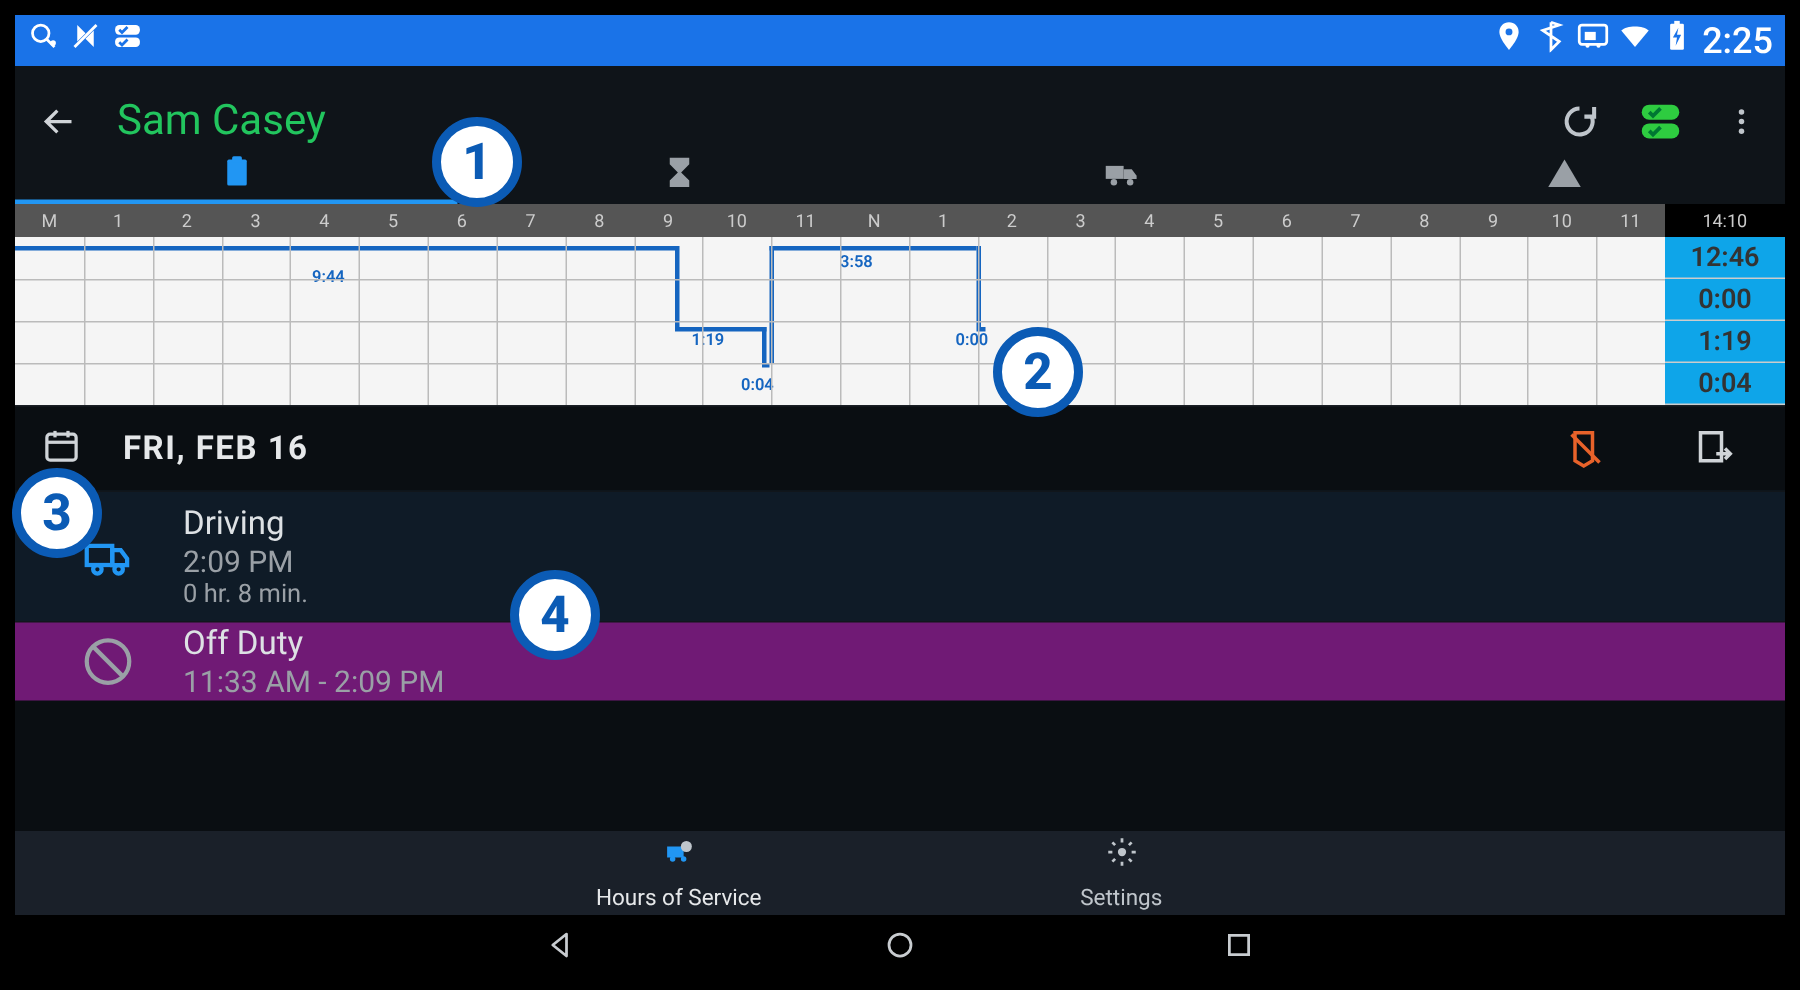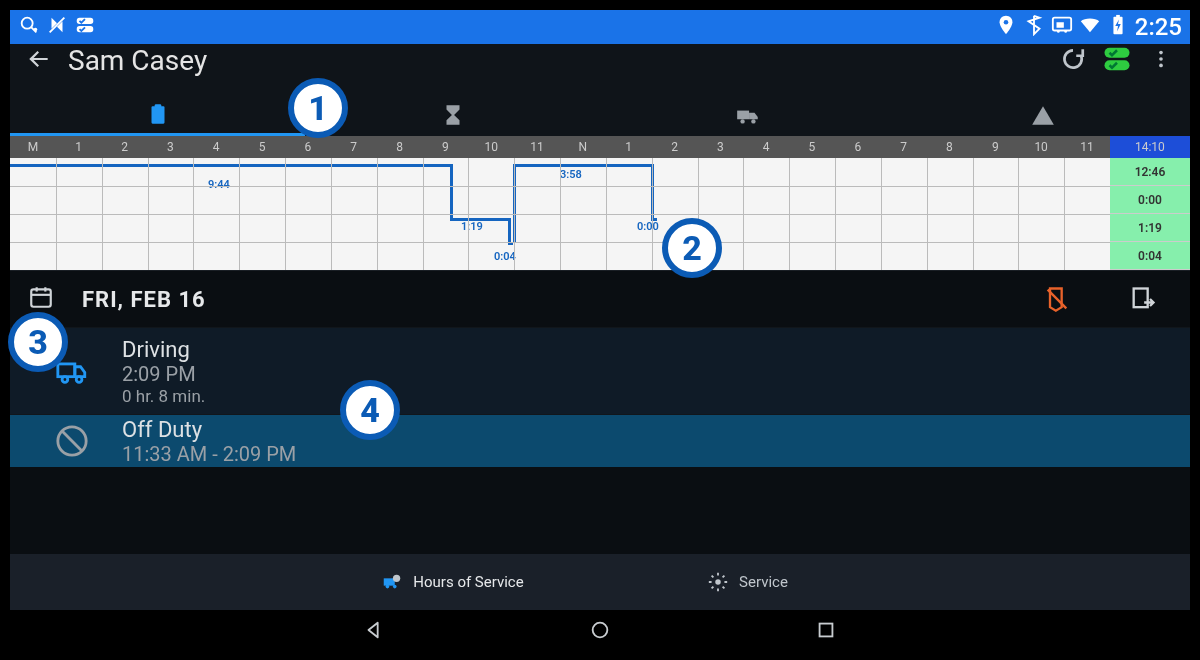--- a/index.html
+++ b/index.html
@@ -3,63 +3,63 @@
 <meta charset="utf-8">
 <style>
 html,body{margin:0;padding:0;background:#fff;font-family:Roboto,Arial,sans-serif}
 .device{width:1200px;height:660px;margin:0 auto;background:#000;box-sizing:border-box;padding:10px;position:relative}
 .screen{width:100%;height:100%;background:#0a0e12;position:relative;overflow:hidden}
 
 .statusbar{height:34px;background:#1a73e8;display:flex;align-items:center;color:#fff;font-size:22px;padding:0 8px;justify-content:space-between}
 .st-left,.st-right{display:flex;align-items:center;gap:6px}
 .svgicon{width:22px;height:22px;fill:#fff}
 
-.titlebar{height:52px;background:#0f1419;display:flex;align-items:flex-start;color:#e5e5e5;padding:0 14px;gap:14px}
+.titlebar{height:52px;background:#0f1419;display:flex;align-items:flex-end;color:#22c55e;padding:0 14px;gap:24px}
 .titlebar .name{font-size:28px;font-weight:400}
 .titlebar .spacer{flex:1}
 .titlebar .icon-btn{width:30px;height:30px;display:flex;align-items:center;justify-content:center}
 
 .tabrow{height:40px;background:#0f1419;display:flex}
 .tab{flex:1;display:flex;align-items:center;justify-content:center}
 .tab svg{width:26px;height:26px;fill:#9aa0a6}
 .tab.active svg{fill:#2196f3}
 .tab.active{border-bottom:3px solid #2196f3}
 
 .grid{background:#e7e7e7;position:relative;font-size:12px;color:#333}
 .grid-header{display:flex;height:22px;background:#555;color:#ccc;font-size:12px}
 .grid-header .hr{flex:1;text-align:center;line-height:22px}
-.grid-header .tot{width:80px;text-align:center;line-height:22px;background:#1d4ed8}
+.grid-header .tot{width:80px;text-align:center;line-height:22px;background:#000000}
 .rowicons{position:absolute;left:0;top:22px;width:22px;display:flex;flex-direction:column}
 .rowicons .ri{height:28px;display:flex;align-items:center;justify-content:center}
 .rowicons svg{width:14px;height:14px;fill:#999}
 .grid-body{display:flex}
 .grid-left{flex:1;position:relative;background:#f5f5f5;height:112px}
 .grid-left .hline{position:absolute;left:0;right:0;border-bottom:1px solid #bbb}
 .grid-left .vline{position:absolute;top:0;bottom:0;border-left:1px solid #bbb}
 .grid-right{width:80px;display:flex;flex-direction:column}
-.grid-right .tcell{flex:1;display:flex;align-items:center;justify-content:center;font-size:12px;background:#86efac;border-bottom:1px solid #ccc;font-weight:600;color:#333}
+.grid-right .tcell{flex:1;display:flex;align-items:center;justify-content:center;font-size:18px;background:#0ea5e9;border-bottom:1px solid #ccc;font-weight:600;color:#333}
 .duty-line{position:absolute;height:3px;background:#1565c0}
 .duty-vert{position:absolute;width:3px;background:#1565c0}
 .duty-label{position:absolute;font-size:11px;color:#1565c0;font-weight:600}
 
 .daterow{height:56px;background:#0a0e12;display:flex;align-items:center;padding:0 18px;gap:28px;border-top:1px solid #1a1f25}
 .daterow .datetxt{color:#e6e8ea;font-size:22px;font-weight:700;letter-spacing:1px}
 .daterow .spacer{flex:1}
 .daterow .db{width:58px;display:flex;align-items:center;justify-content:center}
 
 .listitem{height:86px;background:#0f1b27;display:flex;align-items:center;padding:0 42px;gap:30px;border-top:1px solid #11161b}
-.listitem.alt{background:#0c4a6e}
+.listitem.alt{background:#701a75}
 .listitem .li-icon{width:40px;display:flex;align-items:center;justify-content:center}
 .listitem .li-text .t1{color:#dde1e4;font-size:22px}
 .listitem .li-text .t2{color:#9aa0a6;font-size:20px}
 .listitem .li-text .t3{color:#9aa0a6;font-size:17px}
 
 .botwrap{position:absolute;left:0;right:0;bottom:0}
 .botnav{height:56px;background:#1a2029;display:flex}
-.bn{flex:1;display:flex;flex-direction:row;align-items:center;justify-content:center;gap:10px;color:#bfc5cb;font-size:15px}
+.bn{flex:1;display:flex;flex-direction:column;align-items:center;justify-content:center;gap:10px;color:#bfc5cb;font-size:15px}
 .bn svg{width:22px;height:22px;fill:#bfc5cb}
 .bn.active{color:#e6e8ea}
 .bn.active svg{fill:#2196f3}
 .softkeys{height:40px;background:#000;display:flex;align-items:center;justify-content:center;gap:200px}
 .softkeys .sk{width:26px;height:26px;display:flex;align-items:center;justify-content:center}
 .softkeys svg{width:22px;height:22px;fill:none;stroke:#c8ccd0;stroke-width:2}
 
 .callout{position:absolute;width:48px;height:48px;border:6px solid #0b5bb5;border-radius:50%;background:#fff;color:#0b5bb5;font-size:34px;font-weight:800;display:flex;align-items:center;justify-content:center;z-index:20}
 </style>
 </head>
@@ -341,21 +341,21 @@
               <circle cx="15" cy="17" r="2"></circle>
               <circle cx="17" cy="8" r="4" fill="#bfc5cb"></circle>
             </svg>
       <span>Hours of Service</span>
     </div>
     <div class="bn">
       <svg viewBox="0 0 24 24">
               <circle cx="12" cy="12" r="3"></circle>
               <path d="M12 2 v3 M12 19 v3 M2 12 h3 M19 12 h3 M5 5 l2 2 M17 17 l2 2 M19 5 l-2 2 M5 19 l2 -2" stroke="#bfc5cb" stroke-width="2"></path>
             </svg>
-      <span>Service</span>
+      <span>Settings</span>
     </div>
     <div class="bn"></div>
   </div>
 
   <div class="softkeys">
     <span class="sk">
             <svg viewBox="0 0 24 24">
               <path d="M16 4 L6 12 L16 20 Z" stroke-linejoin="round"></path>
             </svg>
           </span>

